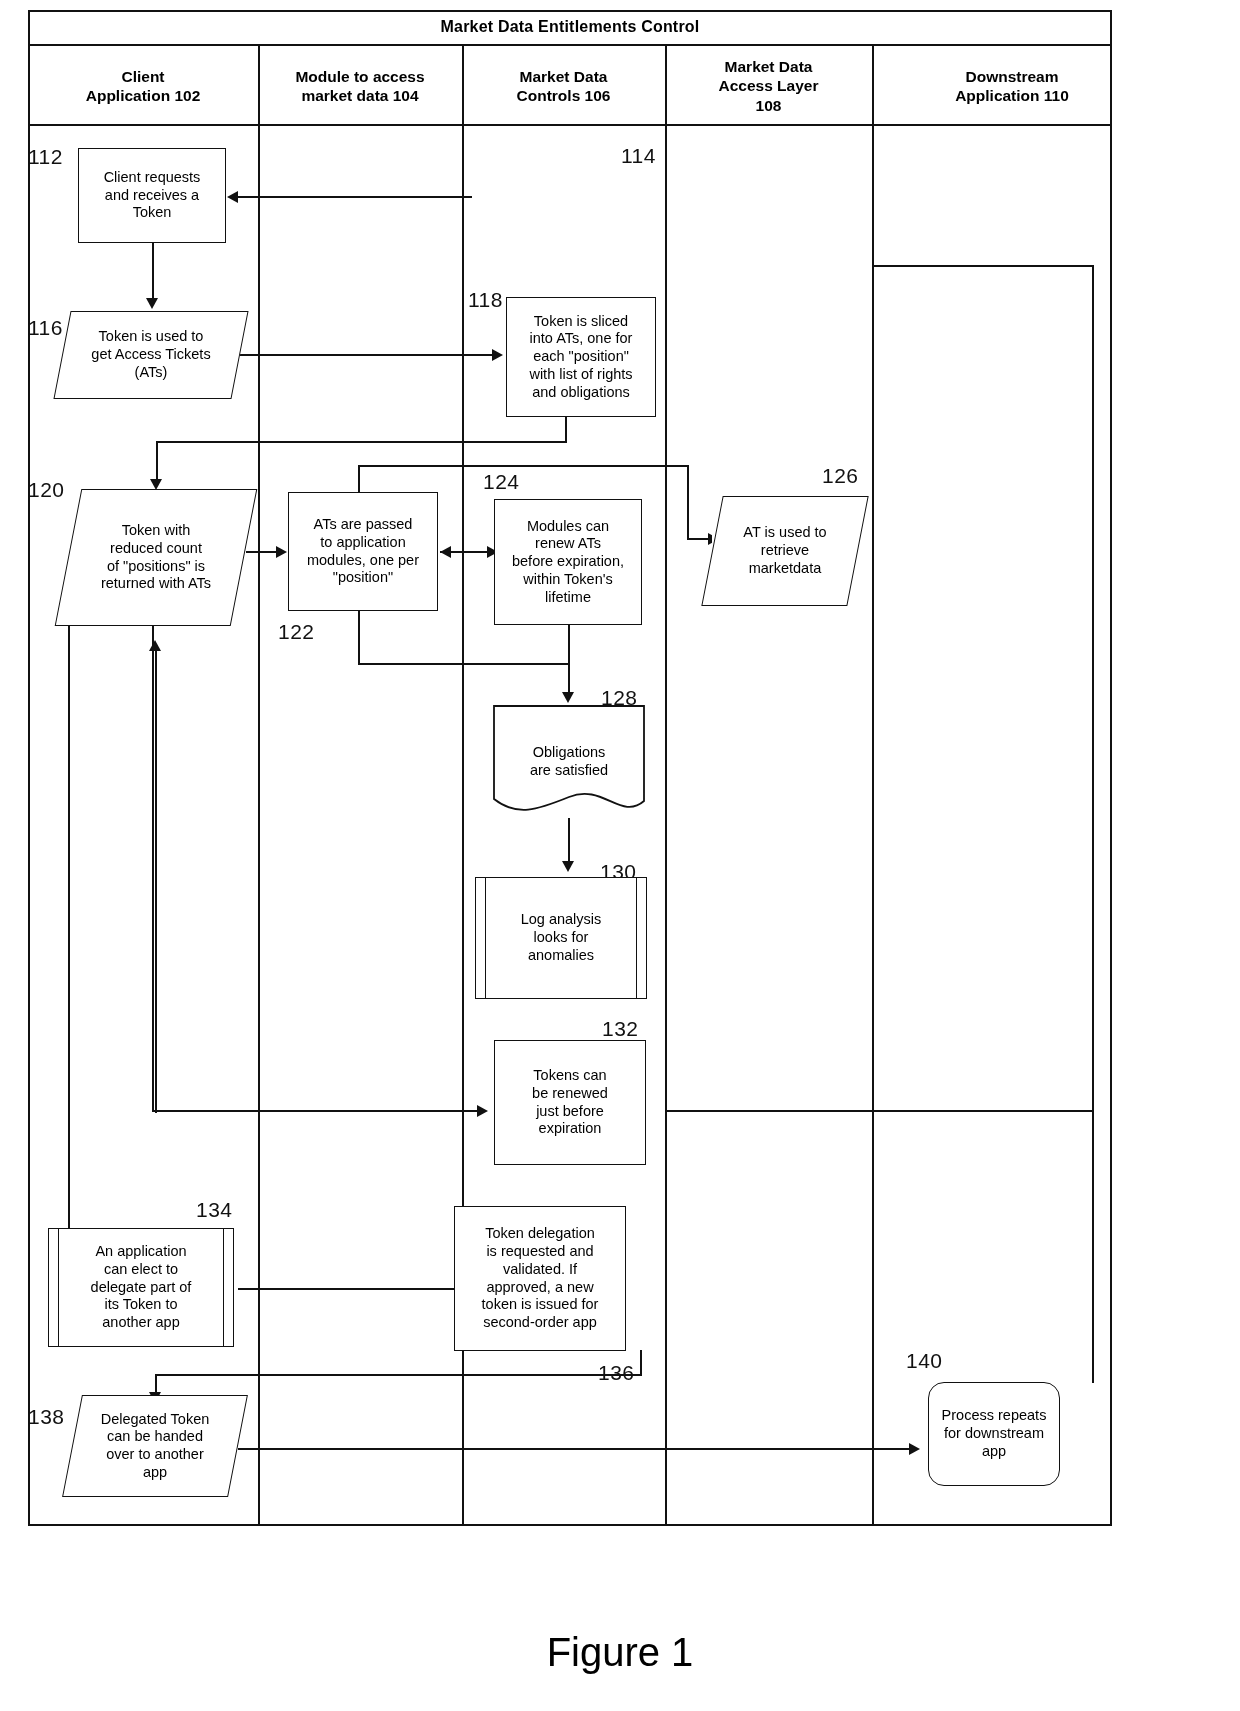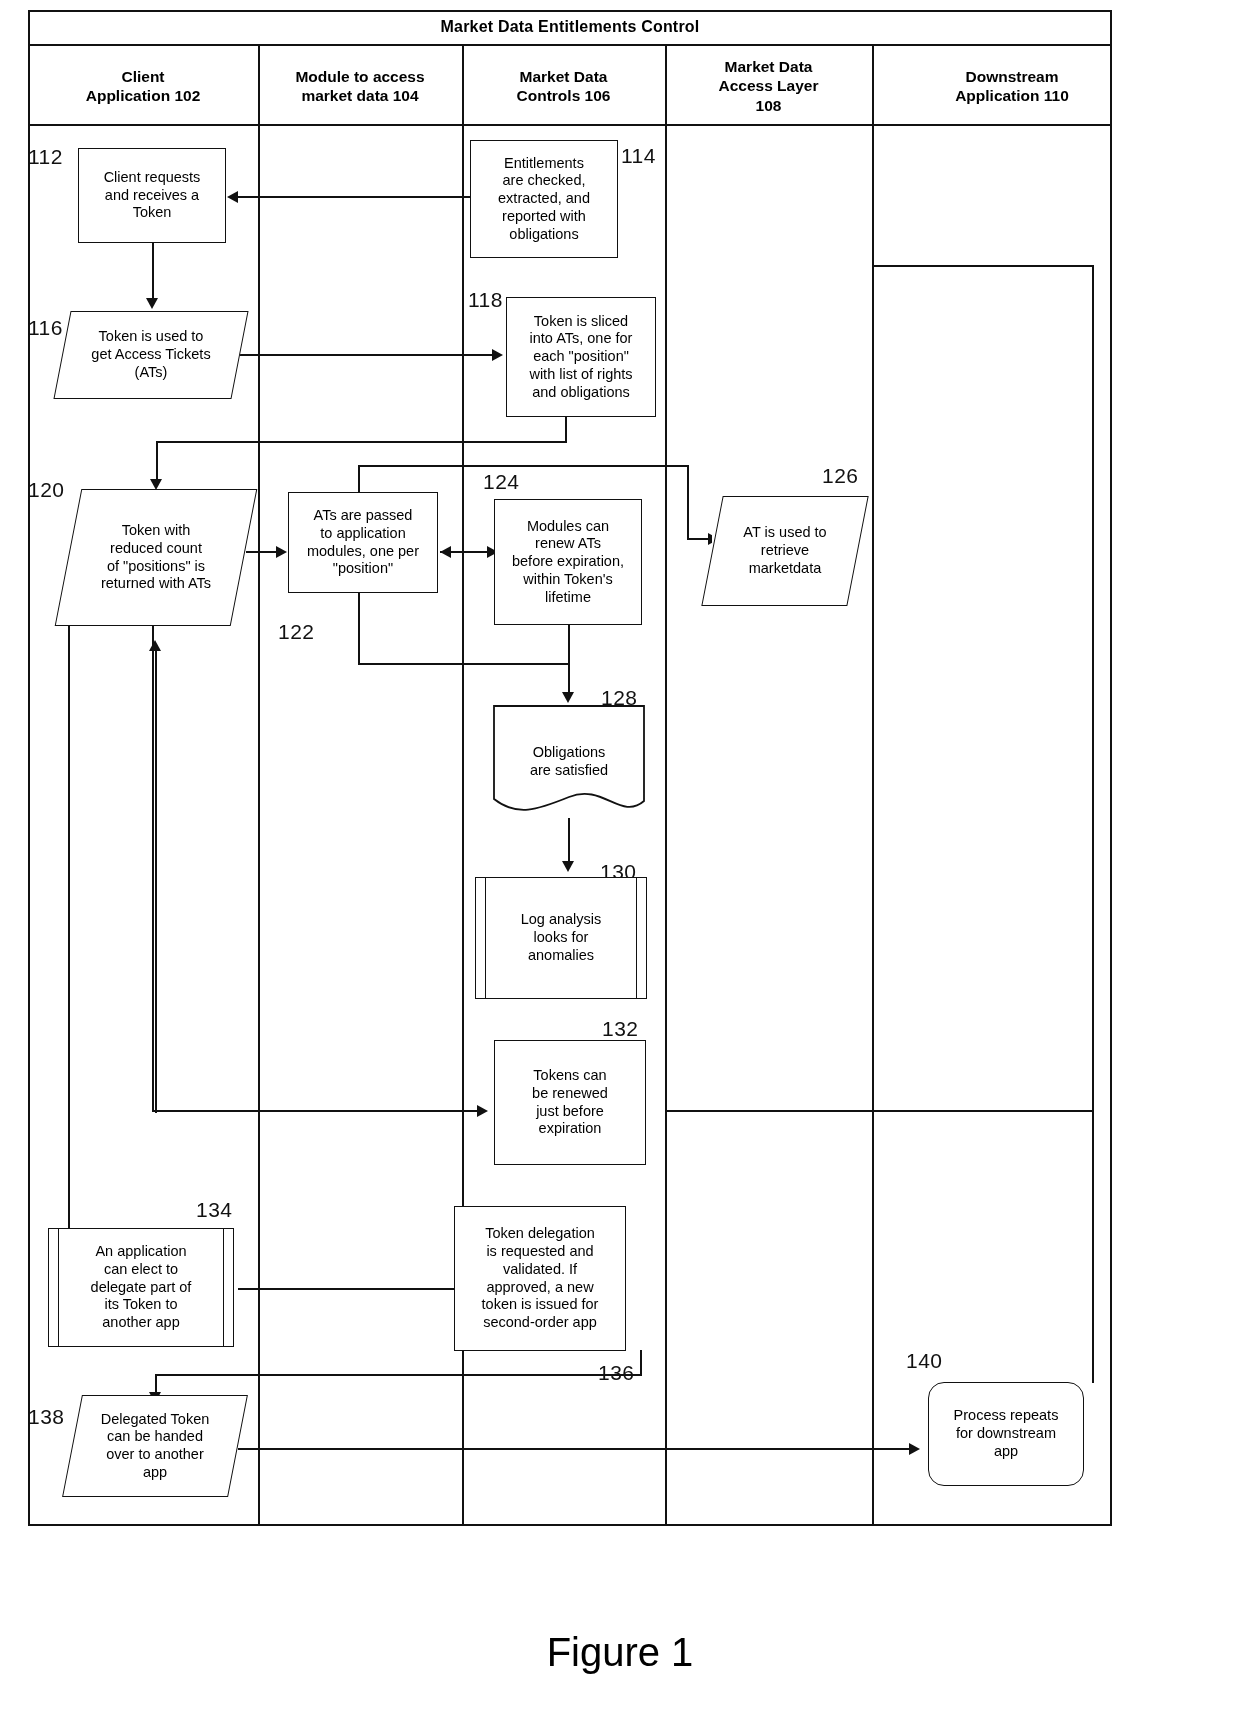--- a/index.html
+++ b/index.html
@@ -171,29 +171,20 @@
   <div class="ref" style="left:28px;top:145px;">112</div>
   <div class="node rect" style="left:78px;top:148px;width:148px;height:95px;">
     <div>
       <div>Client requests</div>
       <div>and receives a</div>
       <div>Token</div>
     </div>
   </div>
 
   <div class="ref" style="left:621px;top:144px;">114</div>
-  <div class="node rect" style="left:470px;top:140px;width:148px;height:118px;">
-    <div>
-      <div>Entitlements</div>
-      <div>are checked,</div>
-      <div>extracted, and</div>
-      <div>reported with</div>
-      <div>obligations</div>
-    </div>
-  </div>
 
   <div class="ref" style="left:28px;top:316px;">116</div>
   <div class="node para" style="left:62px;top:311px;width:178px;height:88px;align-items:center;">
     <div class="skew"></div>
     <div class="txt">
       <div>Token is used to</div>
       <div>get Access Tickets</div>
       <div>(ATs)</div>
     </div>
   </div>
@@ -214,21 +205,21 @@
     <div class="skew"></div>
     <div class="txt">
       <div>Token with</div>
       <div>reduced count</div>
       <div>of "positions" is</div>
       <div>returned with ATs</div>
     </div>
   </div>
 
   <div class="ref" style="left:278px;top:620px;">122</div>
-  <div class="node rect" style="left:288px;top:492px;width:150px;height:101px;">
+  <div class="node rect" style="left:288px;top:492px;width:150px;height:119px;">
     <div>
       <div>ATs are passed</div>
       <div>to application</div>
       <div>modules, one per</div>
       <div>"position"</div>
     </div>
   </div>
 
   <div class="ref" style="left:483px;top:470px;">124</div>
   <div class="node rect" style="left:494px;top:499px;width:148px;height:126px;">
@@ -309,21 +300,21 @@
     <div class="skew"></div>
     <div class="txt">
       <div>Delegated Token</div>
       <div>can be handed</div>
       <div>over to another</div>
       <div>app</div>
     </div>
   </div>
 
   <div class="ref" style="left:906px;top:1349px;">140</div>
-  <div class="node round" style="left:928px;top:1382px;width:156px;height:104px;">
+  <div class="node round" style="left:928px;top:1382px;width:132px;height:104px;">
     <div>
       <div>Process repeats</div>
       <div>for downstream</div>
       <div>app</div>
     </div>
   </div>
 
   <div id="figure-caption">Figure 1</div>
 
 </div>

